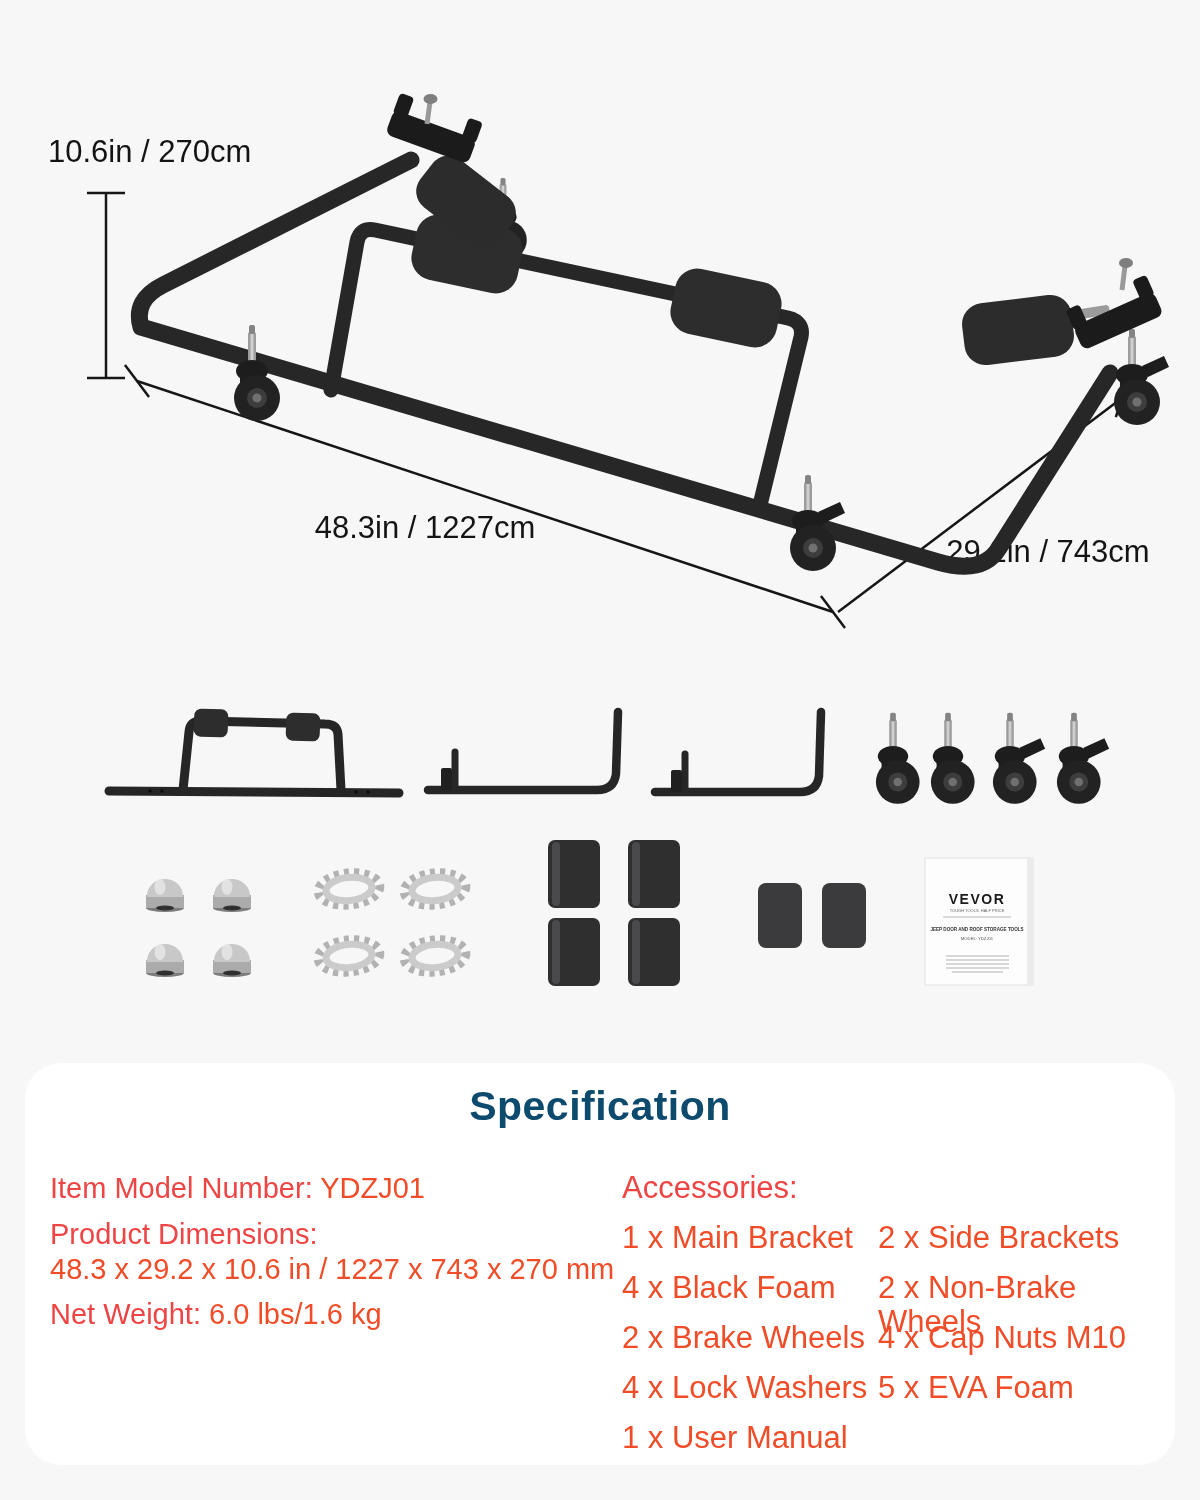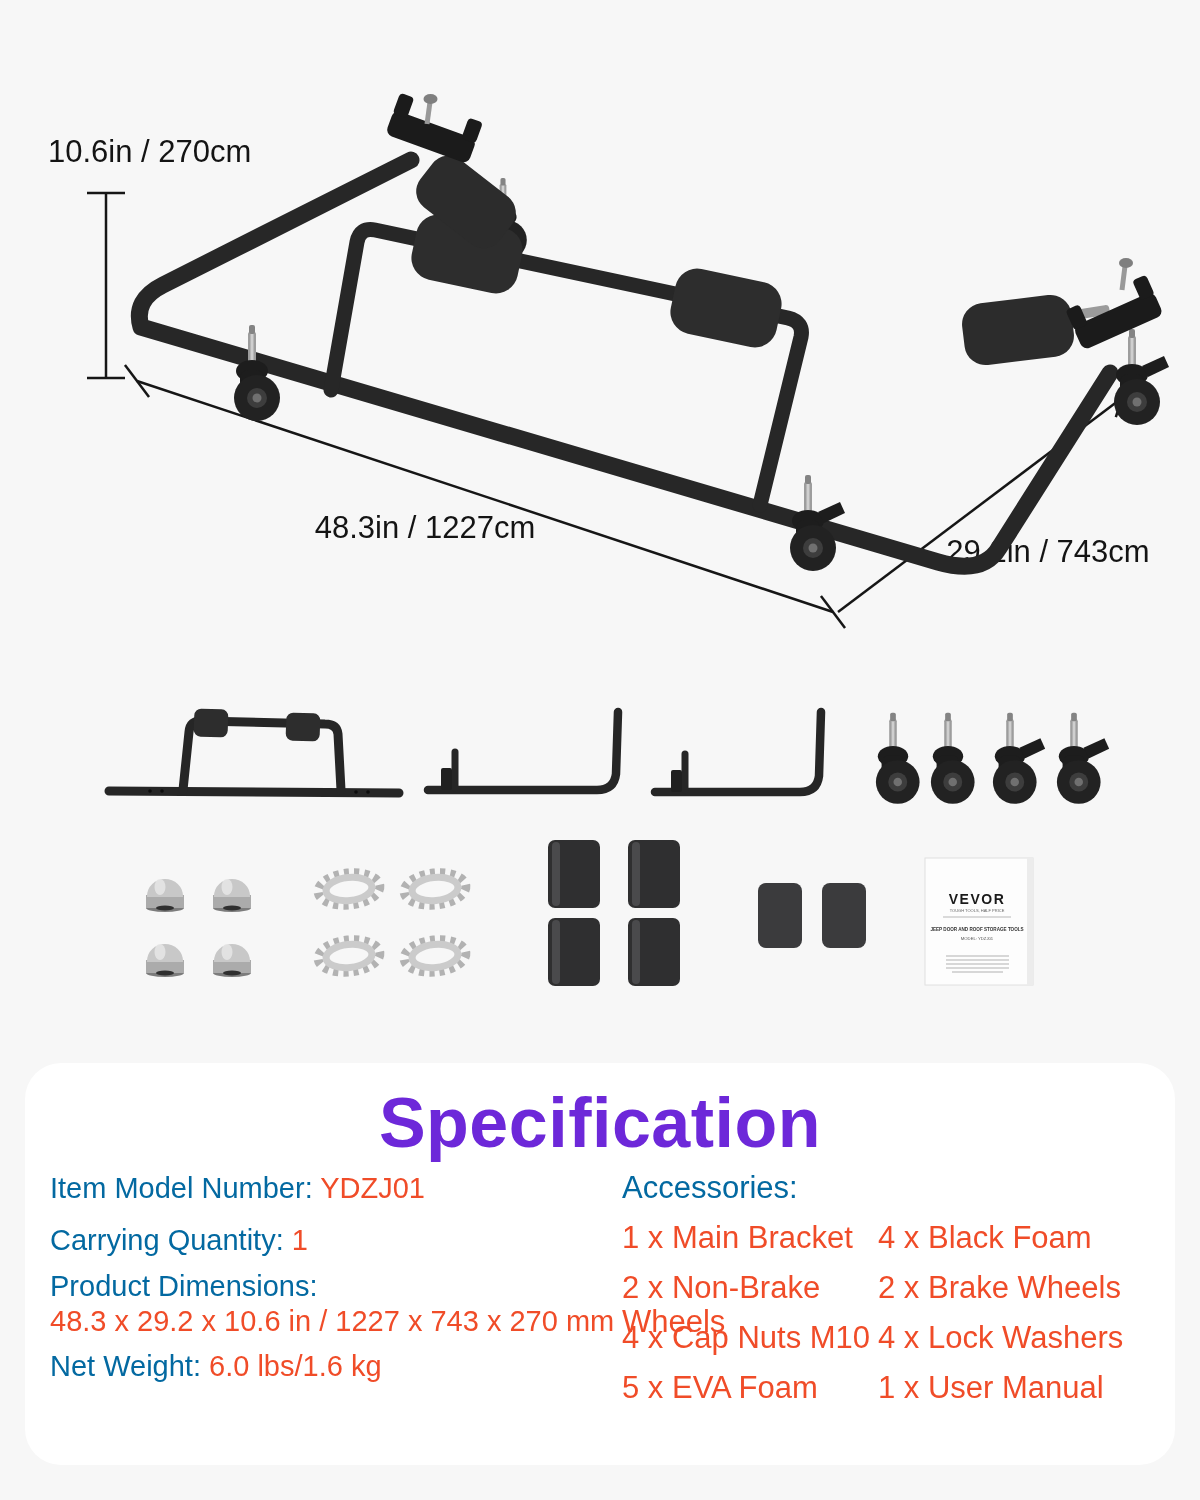--- a/index.html
+++ b/index.html
@@ -16,22 +16,22 @@
   .parts{top:660px;}
   .dim-text{fill:#141414;font-weight:500;}
   .spec-panel{
     position:absolute;left:25px;top:1063px;
     width:1150px;height:402px;
     background:#ffffff;border-radius:36px;
   }
   .spec-title{
     margin:0;padding-top:20px;
     text-align:center;
-    color:#6d28d9;
-    font-size:70px;font-weight:800;letter-spacing:.5px;
+    color:#0c4a6e;
+    font-size:41px;font-weight:800;letter-spacing:.5px;
   }
   .col-left{
     position:absolute;left:25px;top:108px;width:565px;
     font-size:29px;color:#58595b;
   }
   .col-left .row{line-height:34px;}
   .col-left .row.r2{margin-top:18px;}
   .col-left .row.r3{margin-top:12px;}
   .col-left .row.r4{margin-top:1px;}
   .col-left .row.r5{margin-top:11px;}
@@ -41,21 +41,21 @@
   }
   .col-right .acc-label{line-height:34px;}
   .acc-grid{
     margin-top:16px;
     display:grid;
     grid-template-columns:256px auto;
     grid-auto-rows:50px;
   }
   .acc-grid div{line-height:34px;}
   .orange{color:#f04c28;}
-  .gray{color:#0369a1;}
+  .gray{color:#ef4444;}
 </style>
 </head>
 <body>
 
 <div class="page">
 
   <svg class="hero" width="1200" height="660" viewBox="0 0 1200 660">
     <defs>
       <g id="casterW">
         <rect x="-4" y="-66" width="8" height="36" rx="2" fill="#9d9d9d"></rect>
@@ -245,38 +245,36 @@
     </g>
   </svg>
 
   <section class="spec-panel">
     <h1 class="spec-title">Specification</h1>
 
     <div class="col-left">
       <div class="row r1">
         <span class="gray">Item Model Number: </span><span class="orange">YDZJ01</span>
       </div>
-      <div class="row r2">
-        <span class="gray">Carrying Quantity: </span><span class="orange">1</span>
-      </div>
       <div class="row r3">
         <span class="gray">Product Dimensions:</span>
       </div>
       <div class="row r4">
         <span class="orange">48.3 x 29.2 x 10.6 in / 1227 x 743 x 270 mm</span>
       </div>
       <div class="row r5">
         <span class="gray">Net Weight: </span><span class="orange">6.0 lbs/1.6 kg</span>
       </div>
     </div>
 
     <div class="col-right">
       <div class="acc-label gray">Accessories:</div>
       <div class="acc-grid orange">
         <div>1 x Main Bracket</div>
+        <div>2 x Side Brackets</div>
         <div>4 x Black Foam</div>
         <div>2 x Non-Brake Wheels</div>
         <div>2 x Brake Wheels</div>
         <div>4 x Cap Nuts M10</div>
         <div>4 x Lock Washers</div>
         <div>5 x EVA Foam</div>
         <div>1 x User Manual</div>
       </div>
     </div>
   </section>

